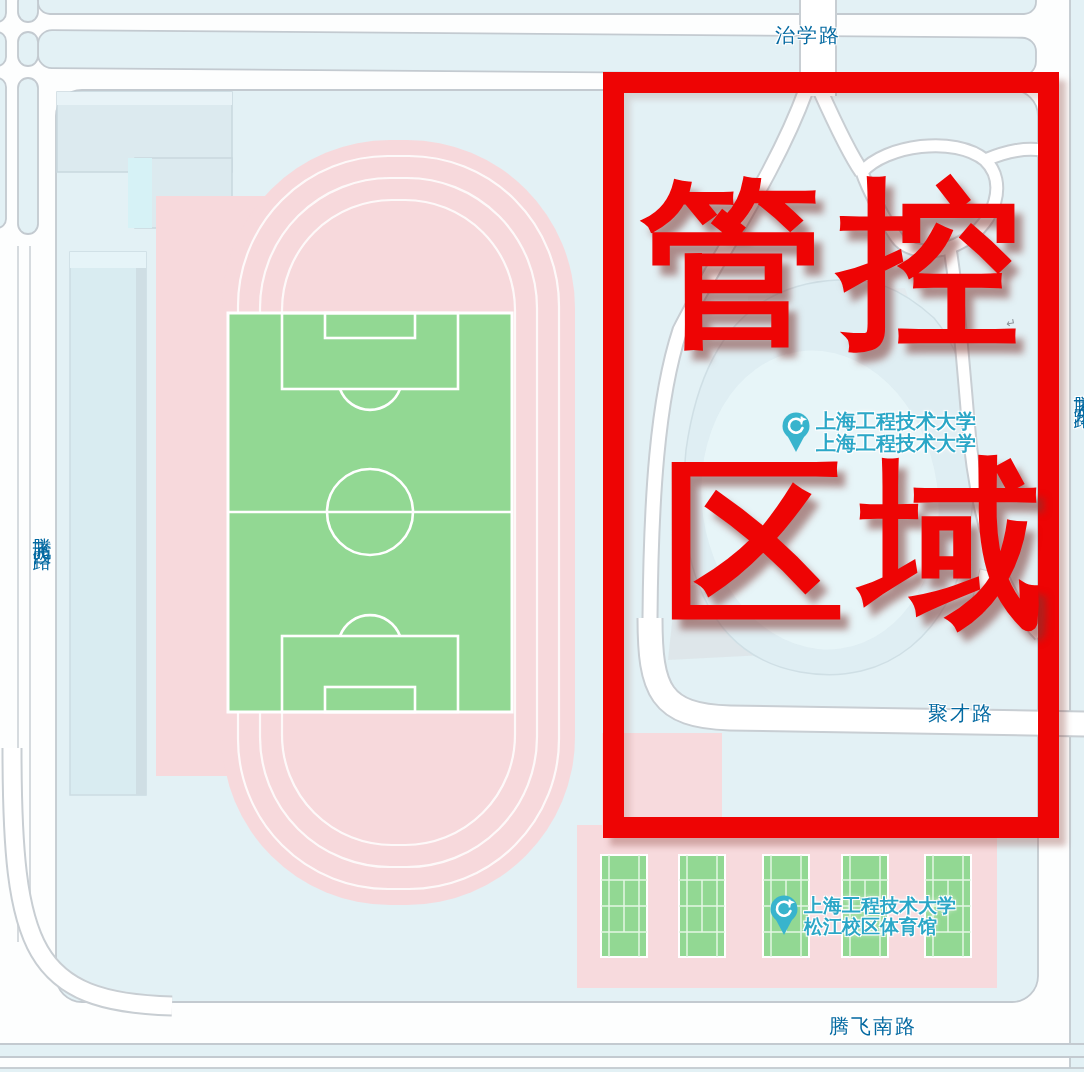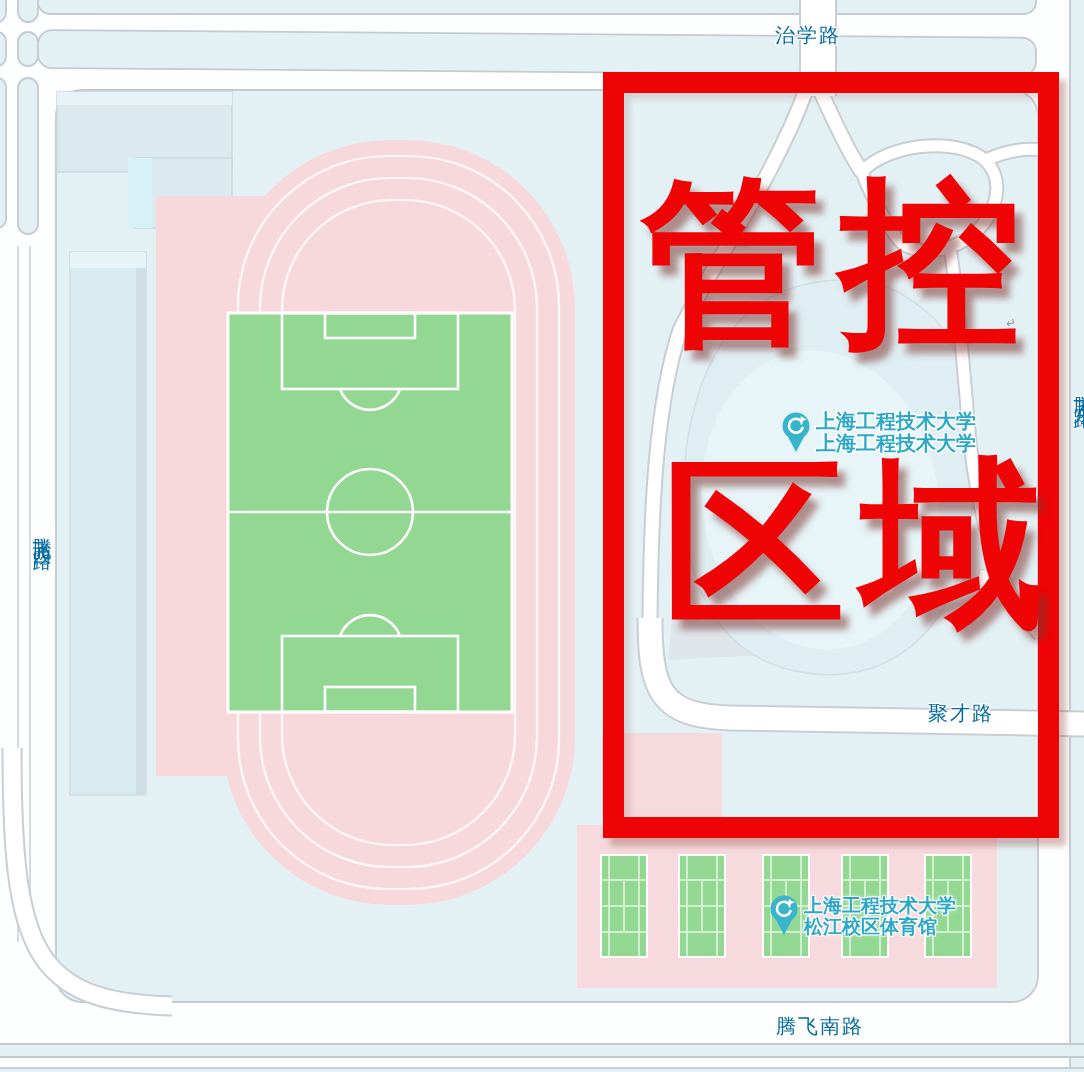--- a/index.html
+++ b/index.html
@@ -156,21 +156,21 @@
     <path d="M 985,160 C 1010,150 1025,148 1042,150" stroke-width="11"></path>
     <path d="M 950,248 C 958,300 962,350 968,420 C 974,500 995,590 1040,635" stroke-width="11"></path>
     <path d="M 650,618 C 650,690 660,716 730,718 L 1090,724" stroke-width="23"></path>
     <path d="M 12,748 C 12,950 32,1002 172,1006" stroke-width="17"></path>
   </g>
 </svg>
 
 <div class="abs road-label" style="left:775px;top:24px;">治学路</div>
 <div class="abs road-label vertical" style="left:31px;top:522px;">腾飞西路</div>
 <div class="abs road-label" style="left:880px;top:702px;margin-left:48px;">聚才路</div>
-<div class="abs road-label" style="left:776px;top:1015px;">腾飞南路</div>
+<div class="abs road-label" style="left:829px;top:1015px;">腾飞南路</div>
 <div class="abs road-label vertical" style="left:1072px;top:380px;">腾飞东路</div>
 
 <div class="abs entr" style="left:1006px;top:316px;">↵</div>
 <div class="abs entr" style="left:1010px;top:604px;">↵</div>
 
 <div class="abs poi" style="left:782px;top:410px;">
   <svg class="poi-pin" width="28" height="42" viewBox="0 0 28 42">
     <circle cx="14" cy="14" r="13.5" fill="#38b4cd"></circle>
     <polygon points="5,23 14,40 23,23" fill="#38b4cd"></polygon>
     <path d="M19.5,9.5 A7,7 0 1 0 20.5,16" fill="none" stroke="#fff" stroke-width="2.6" stroke-linecap="round"></path>

